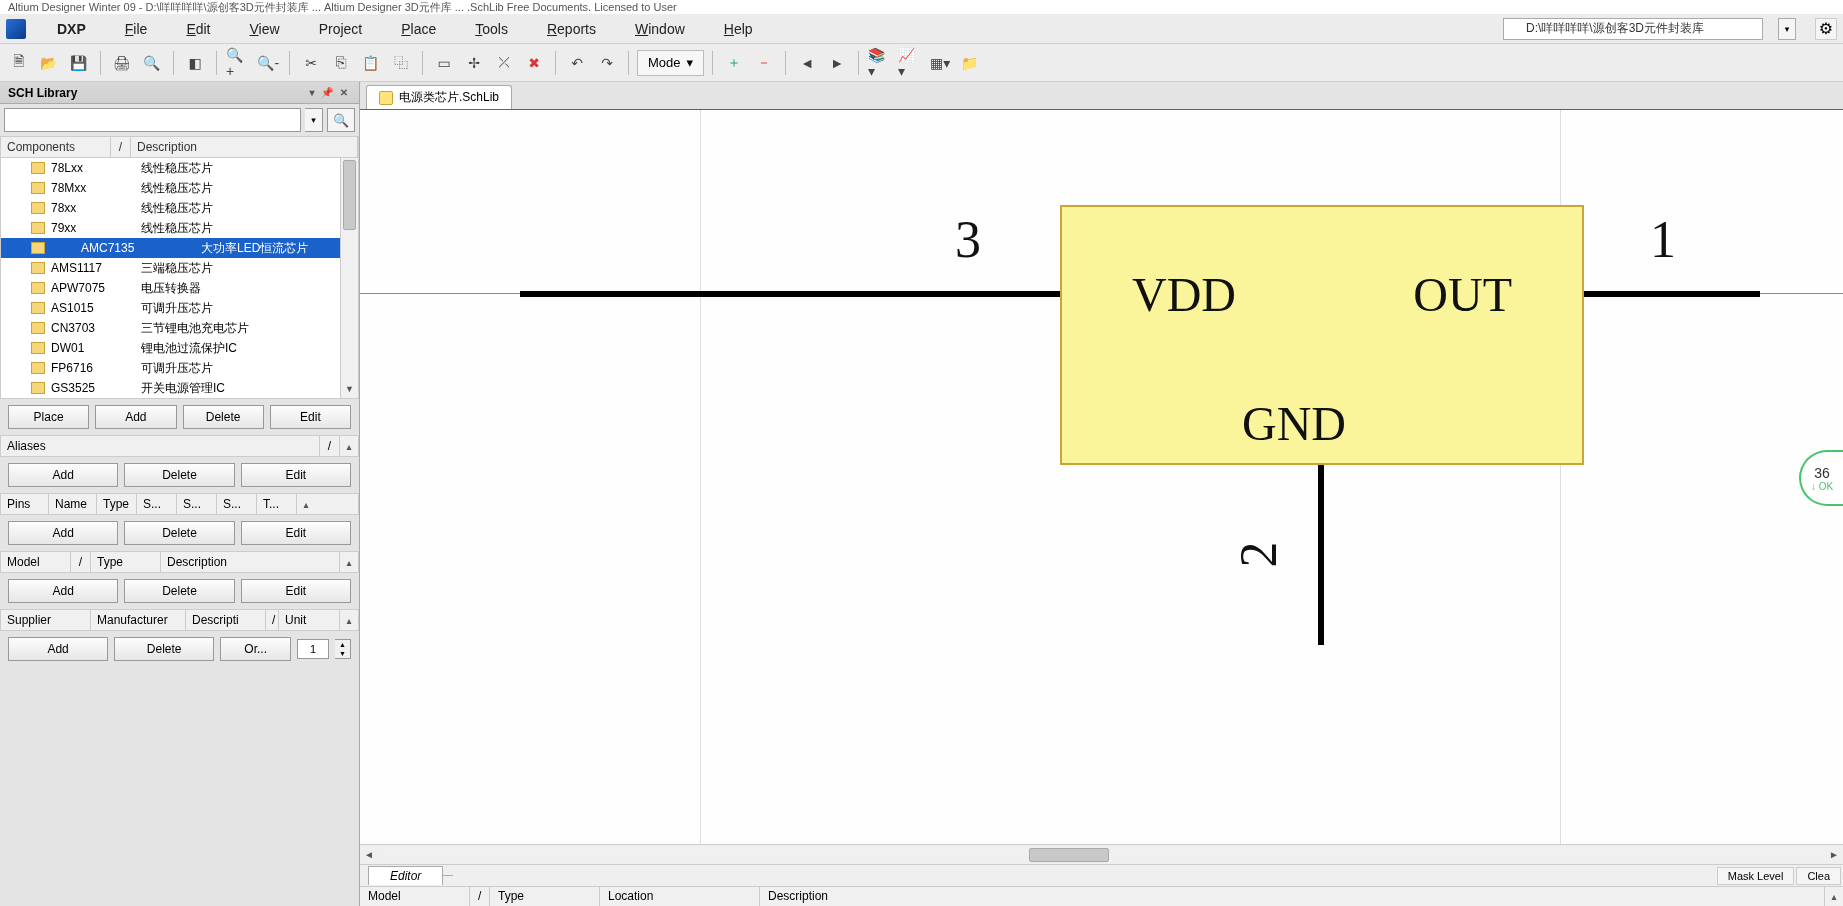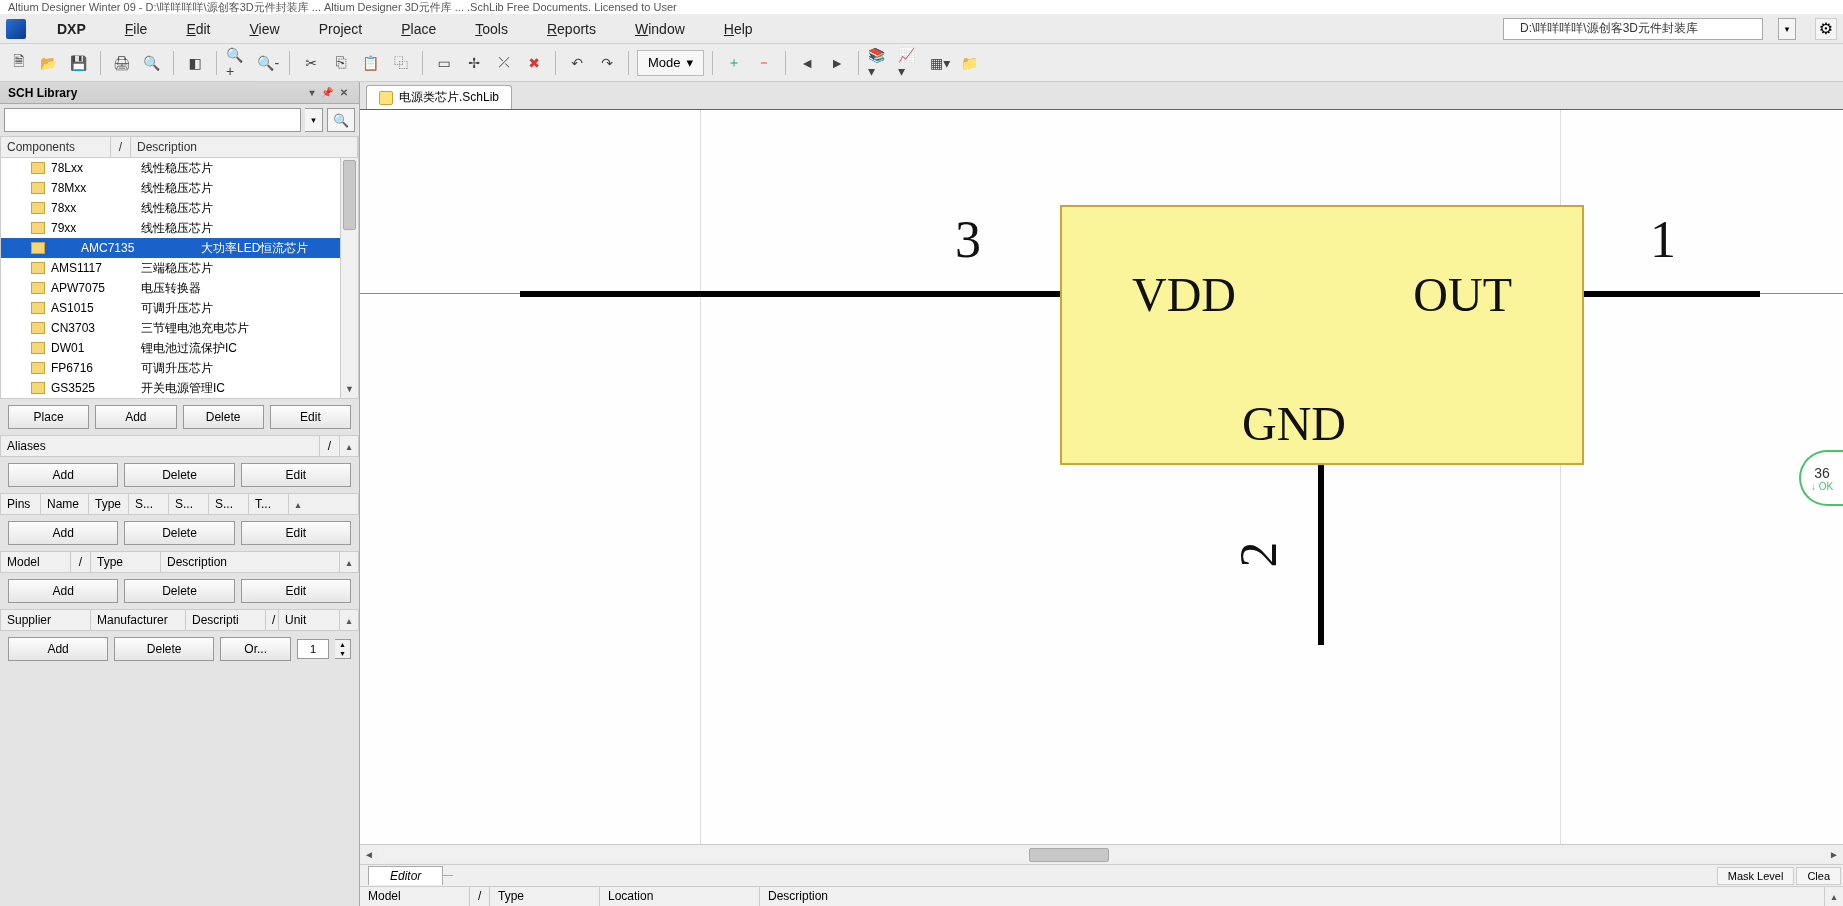--- a/index.html
+++ b/index.html
@@ -9,21 +9,21 @@
 
 
 .titlebar { height: 14px; background: #fff; font-size: 11px; padding-left: 8px; color: #555; overflow: hidden; white-space: nowrap; }
 
 
 .menubar { height: 30px; display: flex; align-items: center; background: #ececec; padding: 0 6px; gap: 15px; border-bottom: 1px solid #d0d0d0; }
 .dxp-logo { width: 20px; height: 20px; background: linear-gradient(135deg,#2a6fd9,#0a3a8a); border-radius: 2px; margin-right: 4px; }
 .menu-item { padding: 4px 12px; font-size: 14px; color: #222; cursor: pointer; }
 .menu-item .und { text-decoration: underline; }
 .menubar .spacer { flex: 1; }
-.path-box { width: 260px; height: 22px; background: #fff; border: 1px solid #aaa; font-size: 12px; padding: 2px 16px; color: #333; }
+.path-box { width: 260px; height: 22px; background: #fff; border: 1px solid #aaa; font-size: 12px; padding: 2px 22px; color: #333; }
 .path-drop { width: 18px; height: 22px; border: 1px solid #aaa; background: #f5f5f5; display: flex; align-items: center; justify-content: center; font-size: 9px; }
 .gear-btn { width: 22px; height: 22px; border: 1px solid #ccc; background: #f5f5f5; margin-left: 4px; display:flex;align-items:center;justify-content:center; }
 
 
 .toolbar { height: 38px; display: flex; align-items: center; background: #ededed; padding: 0 6px; gap: 4px; border-bottom: 1px solid #ccc; }
 .tb-btn { width: 26px; height: 26px; display: flex; align-items: center; justify-content: center; border: 1px solid transparent; border-radius: 2px; cursor: pointer; font-size: 14px; color: #444; }
 .tb-sep { width: 1px; height: 24px; background: #bbb; margin: 0 4px; }
 .mode-btn { height: 26px; padding: 0 10px; display: flex; align-items: center; gap: 6px; border: 1px solid #bbb; background: #f7f7f7; font-size: 13px; }
 
 
@@ -268,21 +268,21 @@
         <div class="col" style="width:20px;text-align:center">/</div>
         <div class="mini-arrow" data-name="aliases-collapse-icon">▴</div>
       </div>
       <div class="btn-row">
         <div class="pbutton" data-name="add-alias-button">Add</div>
         <div class="pbutton" data-name="delete-alias-button">Delete</div>
         <div class="pbutton" data-name="edit-alias-button">Edit</div>
       </div>
 
       <div class="section-hdr" id="pins-hdr" data-name="pins-header">
-          <div class="col" data-name="pins-col" style="width: 40px;">Pins</div>
+          <div class="col" data-name="pins-col" style="width: 48px;">Pins</div>
           <div class="col" data-name="pins-col" style="width: 48px;">Name</div>
           <div class="col" data-name="pins-col" style="width: 40px;">Type</div>
           <div class="col" data-name="pins-col" style="width: 40px;">S...</div>
           <div class="col" data-name="pins-col" style="width: 40px;">S...</div>
           <div class="col" data-name="pins-col" style="width: 40px;">S...</div>
           <div class="col" data-name="pins-col" style="width: 40px;">T...</div>
           <div class="mini-arrow" data-name="pins-collapse-icon">▴</div>
         </div>
       <div class="btn-row">
         <div class="pbutton" data-name="add-pin-row-button">Add</div>

